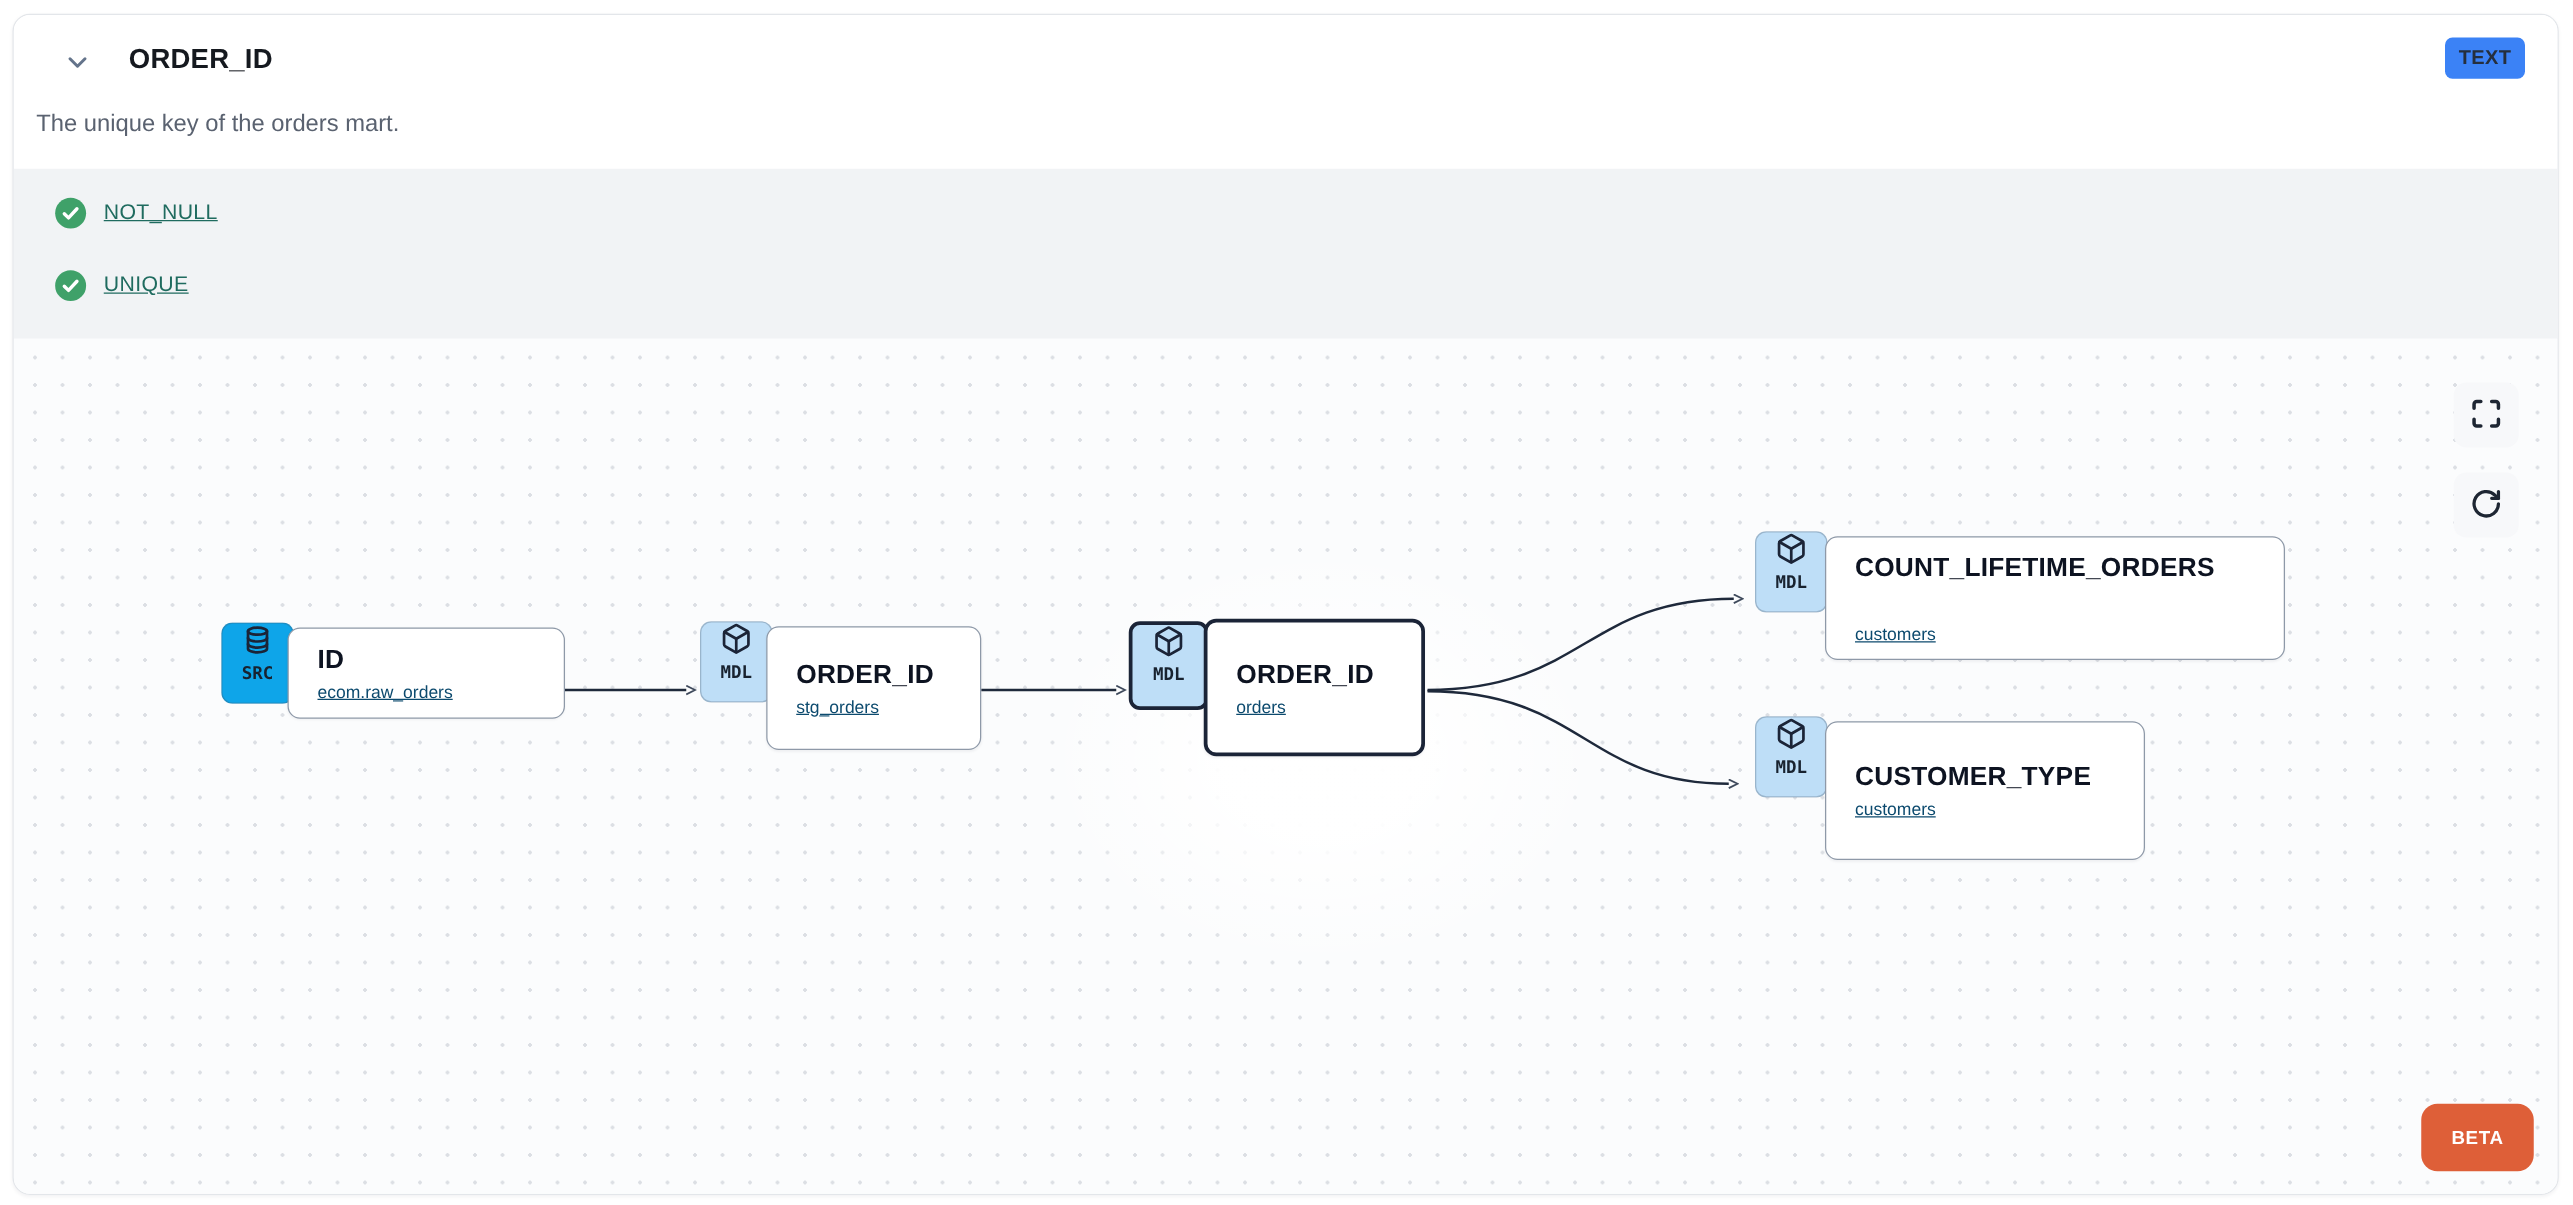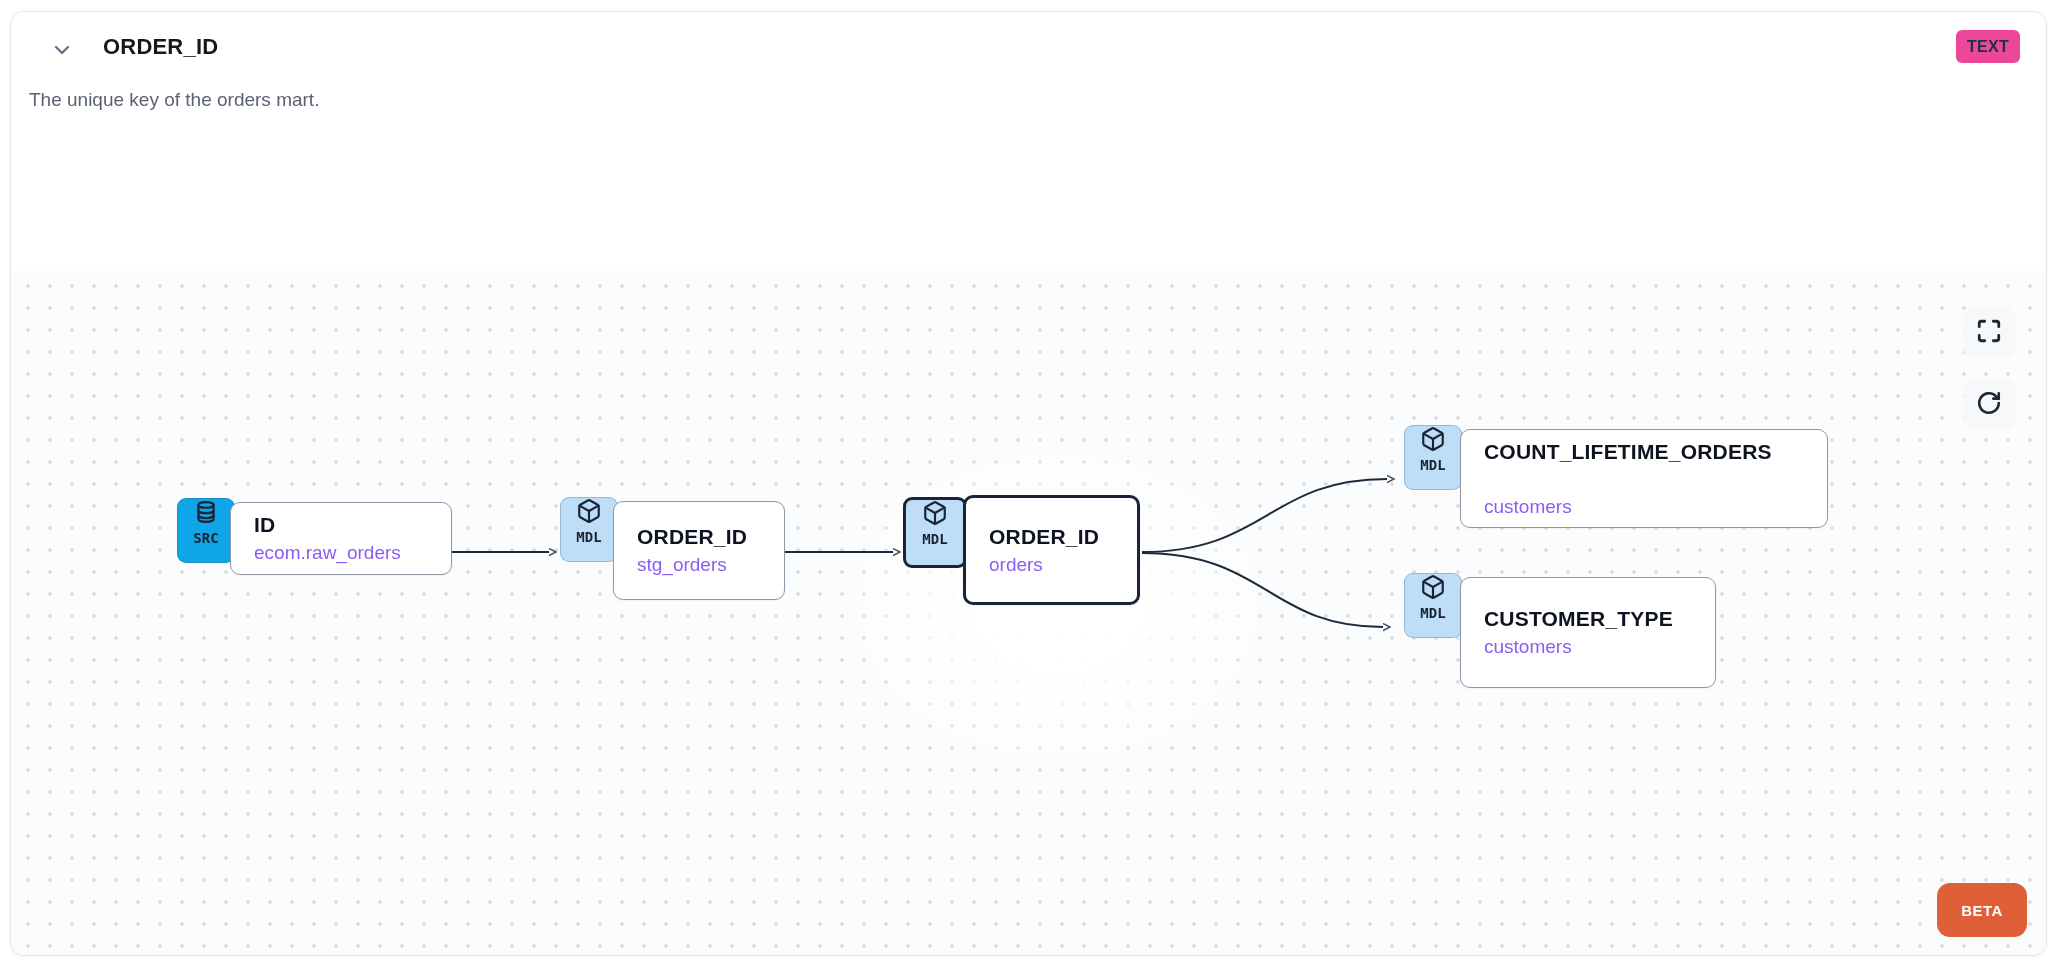--- a/index.html
+++ b/index.html
@@ -7,21 +7,21 @@
   .card {
     position:absolute; left:10px; top:11px; width:2037px; height:945px;
     background:#ffffff; border:1px solid #e3e6ea; border-radius:14px;
     box-shadow:0 1px 3px rgba(15,23,42,0.05); overflow:hidden;
   }
   
   .header { position:absolute; left:0; top:0; width:100%; height:123px; background:#ffffff; }
   .chev-btn { position:absolute; left:34px; top:24px; width:34px; height:30px; border:none; background:transparent; cursor:pointer; color:#64748b; }
   .page-title { position:absolute; left:92px; top:22px; font-size:22px; font-weight:700; color:#15191f; letter-spacing:0.2px; }
   .type-badge { position:absolute; right:26px; top:18px; height:33px; padding:0 11px; display:flex; align-items:center;
-    background:#ec4899; border-radius:6px; font-size:16px; font-weight:600; color:#252f3e; letter-spacing:0.3px; }
+    background:#3b82f6; border-radius:6px; font-size:16px; font-weight:600; color:#252f3e; letter-spacing:0.3px; }
   .description { position:absolute; left:18px; top:77px; font-size:19px; color:#5a6270; }
   
   .tests { position:absolute; left:0; top:123px; width:100%; height:136px; background:#f1f3f5; }
   .test-row { position:absolute; left:32px; height:44px; display:flex; align-items:center; gap:13px; }
   .test-row.r0 { top:13px; } .test-row.r1 { top:71px; }
   .check { width:27px; height:27px; flex:0 0 27px; }
   .test-link { font-size:17px; font-weight:500; color:#1f6b5f; text-decoration:underline; letter-spacing:0.3px; }
   
   .canvas { position:absolute; left:0; top:259px; width:2035px; height:685px; background:#fbfcfd; overflow:hidden; }
   .dots { position:absolute; inset:0;
@@ -36,21 +36,21 @@
     display:flex; flex-direction:column; align-items:center; gap:1px;
     border:1px solid rgba(71,85,105,0.30); }
   .badge .blabel { font-family:"DejaVu Sans Mono", monospace; font-size:14px; font-weight:600; color:#18222f; letter-spacing:0; }
   .badge svg { width:26px; height:26px; color:#1b2437; }
   .badge.src { background:#0ea5e9; }
   .badge.mdl { background:#bedef7; }
   .body { position:absolute; background:#ffffff; border:1.5px solid #8e99a8; border-radius:10px;
     display:flex; flex-direction:column; justify-content:center; gap:5px; padding-left:23px;
     box-shadow:0 1px 2px rgba(15,23,42,0.05); }
   .ntitle { font-size:21px; font-weight:600; color:#0d1321; letter-spacing:0.2px; }
-  .nsub { font-size:19px; color:#8b5cf6; }
+  .nsub { font-size:14px; color:#0c4a6e;text-decoration:underline; }
   .node.selected .badge { border:3px solid #1b2437; width:64px; height:71px; }
   .node.selected .body { border:3px solid #1b2437; }
   
   .controls { position:absolute; right:31px; top:35px; display:flex; flex-direction:column; gap:20px; }
   .ctrl-btn { width:52px; height:52px; border:none; border-radius:10px; background:#f7f8fa; cursor:pointer;
     display:flex; align-items:center; justify-content:center; color:#1e2633; }
   .ctrl-btn svg { width:26px; height:26px; }
   .beta { position:absolute; right:19px; bottom:19px; width:90px; height:54px; background:#de5f38; border-radius:13px;
     display:flex; align-items:center; justify-content:center; color:#ffffff; font-size:15px; font-weight:700; letter-spacing:0.5px; }
 </style>
@@ -65,20 +65,40 @@
         <svg viewBox="0 0 24 24" width="24" height="24" fill="none" stroke="currentColor" stroke-width="2.4" stroke-linecap="round" stroke-linejoin="round">
             <path d="m6 9 6 6 6-6"></path>
           </svg>
       </span>
     </button>
     <div class="page-title">ORDER_ID</div>
     <div class="type-badge">TEXT</div>
     <div class="description">The unique key of the orders mart.</div>
   </div>
 
+  <div class="tests">
+    <div class="test-row r0">
+      <span class="check">
+        <svg viewBox="0 0 24 24" width="27" height="27">
+            <circle cx="12" cy="12" r="11" fill="#3fa169"></circle>
+            <path d="m7.5 12.4 3 3 6-6.5" fill="none" stroke="#ffffff" stroke-width="2.4" stroke-linecap="round" stroke-linejoin="round"></path>
+          </svg>
+      </span>
+      <a href="#" class="test-link">NOT_NULL</a>
+    </div>
+    <div class="test-row r1">
+      <span class="check">
+        <svg viewBox="0 0 24 24" width="27" height="27">
+            <circle cx="12" cy="12" r="11" fill="#3fa169"></circle>
+            <path d="m7.5 12.4 3 3 6-6.5" fill="none" stroke="#ffffff" stroke-width="2.4" stroke-linecap="round" stroke-linejoin="round"></path>
+          </svg>
+      </span>
+      <a href="#" class="test-link">UNIQUE</a>
+    </div>
+  </div>
 
   <div class="canvas">
     <div class="dots"></div>
     <div class="halo"></div>
 
     <svg class="edges">
       <defs>
         <marker id="arrow" viewBox="0 0 9 9" markerWidth="9" markerHeight="9" refX="0.5" refY="4" orient="auto" markerUnits="userSpaceOnUse">
           <path d="M0.5 0.5 L7.5 4 L0.5 7.5" fill="none" stroke="#3f4a5c" stroke-width="1.4"></path>
         </marker>

